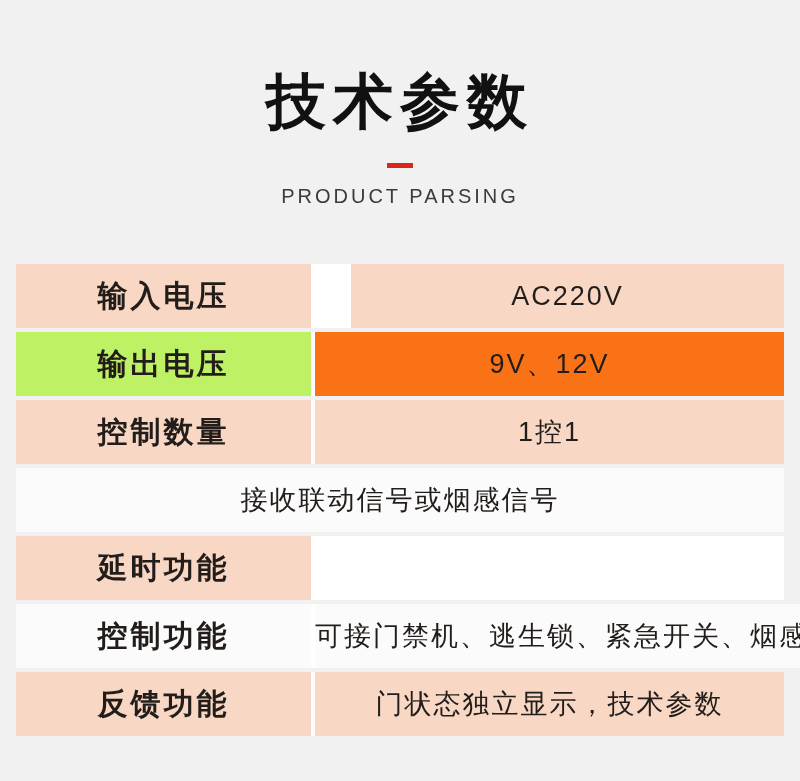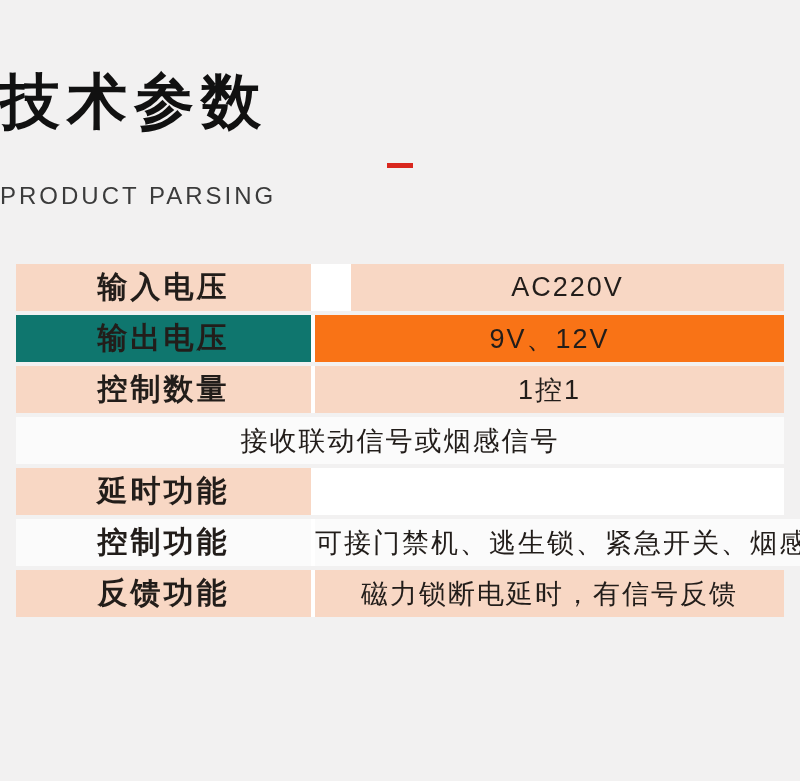--- a/index.html
+++ b/index.html
@@ -11,49 +11,49 @@
   .page {
     position: relative;
     width: 800px;
     height: 781px;
     margin: 0 auto;
     background: #f2f1f1;
     overflow: hidden;
   }
   .header {
     padding-top: 70px;
-    text-align: left;
+    text-align: center;
   }
   .title {
     font-size: 60px;
     line-height: 63px;
     font-weight: 700;
     letter-spacing: 7px;
     color: #111111;
   }
   .dash {
     width: 26px;
     height: 5px;
     margin: 30px auto 18px auto;
     background: #d9271e;
   }
   .subtitle {
-    font-size: 24px;
+    font-size: 20px;
     line-height: 20px;
     font-weight: 400;
     letter-spacing: 3px;
     color: #3b3b3b;
   }
   .spec-table {
     margin: 58px 16px 0 16px;
   }
   .row {
     display: flex;
     gap: 4px;
-    height: 47px;
+    height: 64px;
     margin-bottom: 4px;
     background: #ffffff; 
   }
   .row:last-child { margin-bottom: 0; }
   .cell {
     display: flex;
     align-items: center;
     justify-content: center;
     height: 100%;
   }
@@ -89,21 +89,21 @@
     <div class="subtitle" style="color: rgb(59, 59, 59);">PRODUCT PARSING</div>
   </header>
 
   <div class="spec-table" id="spec-table">
   <div class="row">
     <div class="cell label" style="background: rgb(248, 215, 196); color: rgb(34, 29, 26);">输入电压</div>
     <div class="cell value" style="background: rgb(248, 215, 196); color: rgb(34, 29, 26); margin-left: 36px;">AC220V</div>
   </div>
 
   <div class="row">
-    <div class="cell label" style="background: #0f766e; color: rgb(34, 29, 26);">输出电压</div>
+    <div class="cell label" style="background: #bef264; color: rgb(34, 29, 26);">输出电压</div>
     <div class="cell value" style="background: #f97316; color: rgb(34, 29, 26);">9V、12V</div>
   </div>
 
   <div class="row">
     <div class="cell label" style="background: rgb(248, 215, 196); color: rgb(34, 29, 26);">控制数量</div>
     <div class="cell value" style="background: rgb(248, 215, 196); color: rgb(34, 29, 26);">1控1</div>
   </div>
 
   <div class="row">
     <div class="cell value" style="background: rgb(251, 251, 251); color: rgb(34, 29, 26);">接收联动信号或烟感信号</div>
@@ -113,16 +113,16 @@
     <div class="cell label" style="background: rgb(248, 215, 196); color: rgb(34, 29, 26);">延时功能</div>
   </div>
 
   <div class="row">
     <div class="cell label" style="background: rgb(251, 251, 251); color: rgb(34, 29, 26);">控制功能</div>
     <div class="cell value" style="background: rgb(251, 251, 251); color: rgb(34, 29, 26);">可接门禁机、逃生锁、紧急开关、烟感</div>
   </div>
 
   <div class="row">
     <div class="cell label" style="background: rgb(248, 215, 196); color: rgb(34, 29, 26);">反馈功能</div>
-    <div class="cell value" style="background: rgb(248, 215, 196); color: rgb(34, 29, 26);">磁力锁断电延时，有信号反馈</div>
+    <div class="cell value" style="background: rgb(248, 215, 196); color: rgb(34, 29, 26);">门状态独立显示，技术参数</div>
   </div>
 </div>
 </div>
 
 </body></html>

